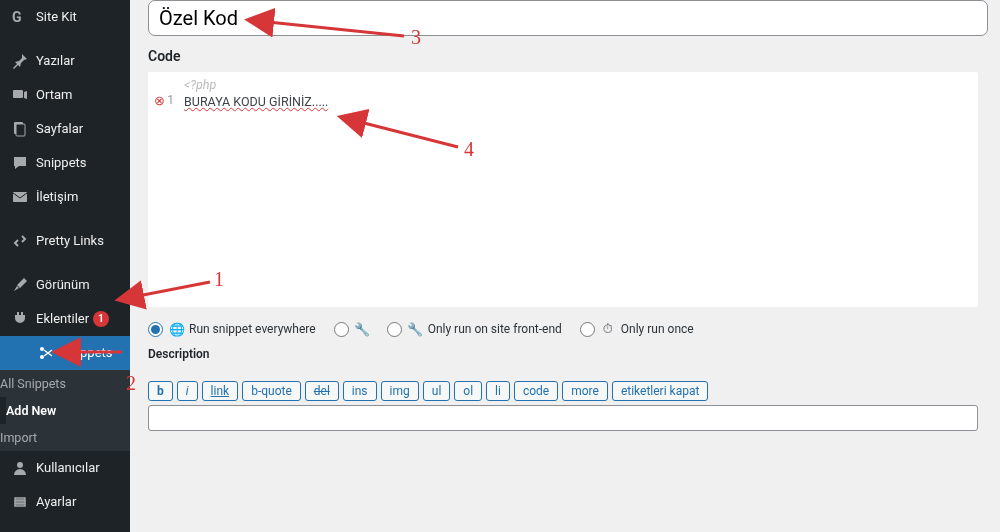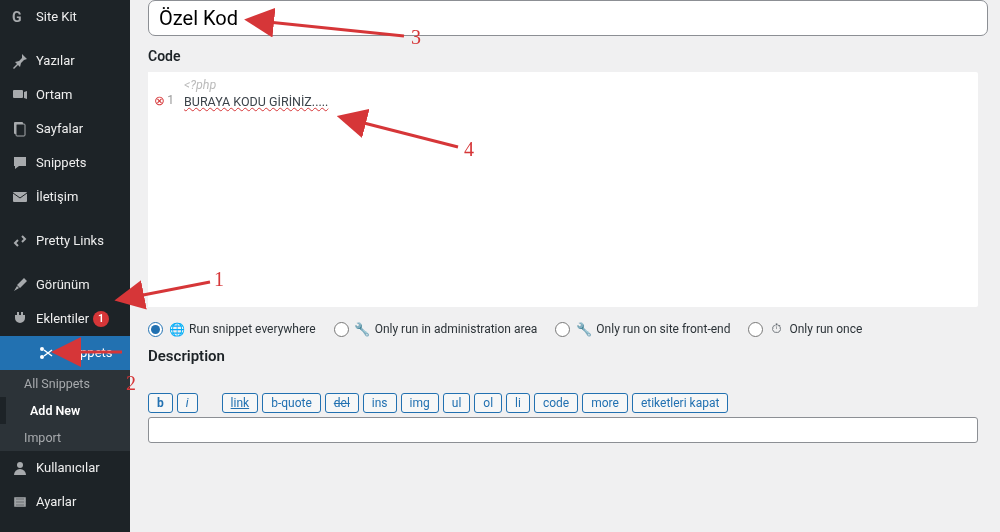--- a/index.html
+++ b/index.html
@@ -3,41 +3,41 @@
 <meta charset="utf-8">
 <style>
   * { margin:0; padding:0; box-sizing:border-box; font-family:-apple-system,BlinkMacSystemFont,"Segoe UI",Roboto,sans-serif; }
   body { background:#f0f0f1; font-size:13px; color:#3c434a; overflow:hidden; }
   #wrap { display:flex; width:1000px; height:532px; position:relative; }
   #sidebar { width:130px; background:#1d2327; color:#eee; flex:none; display:flex; flex-direction:column; overflow:hidden; }
   .menu-item { display:flex; align-items:center; padding:8px 10px; color:#eee; cursor:pointer; font-size:13px; line-height:1.2; }
   .menu-item .ic { width:20px; height:18px; margin-right:6px; display:flex; align-items:center; justify-content:center; color:#a7aaad; }
   .menu-item.current { background:#2271b1; color:#fff;padding-left:36px; }
   .menu-item.current .ic { color:#fff; }
-  .sub-item { display:block; padding:6px 24px; color:#a7aaad; font-size:12.5px; cursor:pointer; background:#2c3338; }
+  .sub-item { display:block; padding:6px 0; color:#a7aaad; font-size:12.5px; cursor:pointer; background:#2c3338; }
   .sub-item.current { color:#fff; font-weight:600;margin-left:6px; }
   .update-badge { display:inline-flex; align-items:center; justify-content:center; width:16px; height:16px; border-radius:8px; background:#d63638; color:#fff; font-size:10.5px; font-weight:600; margin-left:4px; }
   #main { flex:1; background:#f0f0f1; padding:0 0 0 18px; overflow:hidden; position:relative; }
   .title-input { width:840px; max-width:100%; margin:0 0 12px 0; }
   .title-input input { width:100%; height:36px; font-size:20px; padding:4px 10px; border:1px solid #8c8f94; background:#fff; border-radius:7px; outline:none; }
   .section-label { font-size:14px; font-weight:600; margin:10px 0 8px 0; color:#1d2327; }
   .editor { width:830px; height:235px; background:#fff; border-radius:2px; display:flex; }
   .gutter { width:30px; background:#fff; text-align:right; padding:4px 4px 0 0; font-family:Menlo,Consolas,monospace; font-size:12px; color:#999; position:relative; }
   .gutter .err { color:#d63638; position:absolute; left:6px; top:21px; font-size:13px; }
   .code-area { flex:1; padding:4px 6px 0 6px; font-family:Menlo,Consolas,monospace; font-size:12.5px; line-height:17px; }
   .code-area .ph { color:#bbb;font-style:italic; }
   .code-area .redsquig { text-decoration:underline wavy #d63638; text-decoration-thickness:1px;text-align:center; }
   .run-row { display:flex; gap:18px; align-items:center; font-size:12px; color:#2c3338; margin:14px 0 4px 0; }
   .run-opt { display:flex; align-items:center; gap:6px; cursor:pointer; }
   .run-opt input[type=radio] { width:15px; height:15px; accent-color:#2271b1; }
   .opt-ic { font-size:13px; color:#50575e; width:14px; text-align:center; }
-  .desc-label { font-size:15px; font-weight:600; margin:10px 0 28px 0; color:#1d2327; }
+  .desc-label { font-size:12px; font-weight:600; margin:10px 0 20px 0; color:#1d2327; }
   .qt-row { display:flex; gap:4px; flex-wrap:wrap; margin-bottom:4px; }
   .qt-btn { border:1px solid #2271b1; color:#2271b1; background:#f6f7f7; padding:2px 8px; font-size:12px; border-radius:3px; cursor:pointer; }
-  .qt-btn.u { text-decoration:underline;margin-left:20px; }
+  .qt-btn.u { text-decoration:underline; }
   .qt-btn.s { text-decoration:line-through; }
   .desc-box { width:830px; height:26px; background:#fff; border:1px solid #8c8f94; border-radius:3px; }
   
   .anno-num { position:absolute; color:#d63638; font-family:Georgia,"Times New Roman",serif; font-size:20px; font-weight:400; z-index:50; }
   svg.arrows { position:absolute; inset:0; width:1000px; height:532px; z-index:40; pointer-events:none; }
 </style>
 </head>
 <body>
 
 <div id="wrap">
@@ -198,21 +198,20 @@
 
     <div class="run-row">
       <label class="run-opt">
         <input type="radio" name="scope" checked="" style="">
         <span class="opt-ic">🌐</span>
         <span>Run snippet everywhere</span>
       </label>
       <label class="run-opt">
         <input type="radio" name="scope" style="">
         <span class="opt-ic">🔧</span>
-        <span>Only run in administration area</span>
       </label>
       <label class="run-opt">
         <input type="radio" name="scope" style="">
         <span class="opt-ic">🔧</span>
         <span>Only run on site front-end</span>
       </label>
       <label class="run-opt">
         <input type="radio" name="scope" style="">
         <span class="opt-ic">⏱</span>
         <span>Only run once</span>

